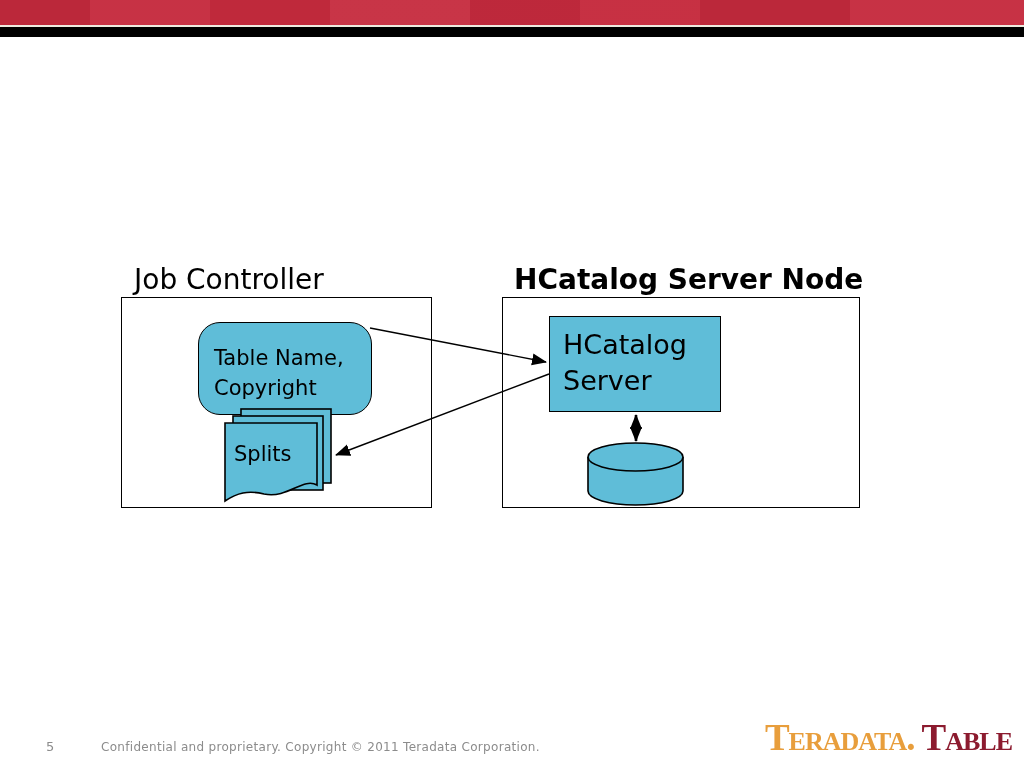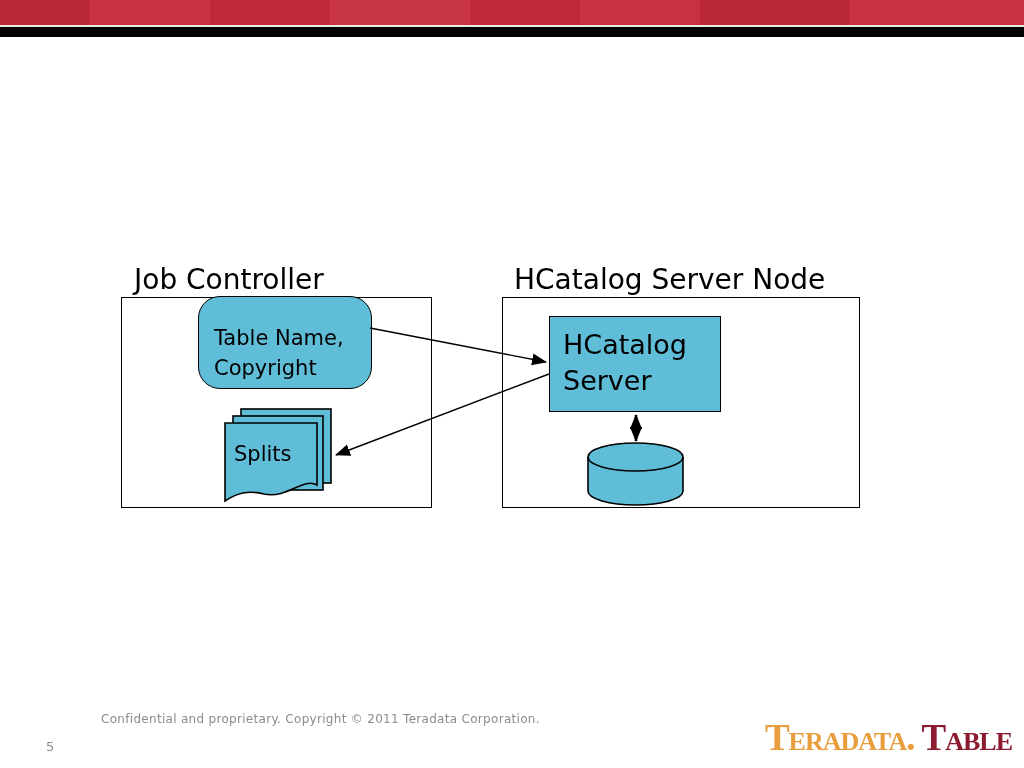--- a/index.html
+++ b/index.html
@@ -36,40 +36,40 @@
     position: absolute; left: 48px; top: 66px;
     font-size: 30px; line-height: 44px; color: var(--title-text, #1a1a1a);
     letter-spacing: 0.5px;
   }
 
   
   .group-label {
     position: absolute; font-size: 28px; color: #000; white-space: nowrap;
   }
   .label-left  { left: 134px; top: 263px; }
-  .label-right { left: 514px; top: 263px; }
+  .label-right { left: 514px; top: 263px; font-weight: bold; }
 
   .outer-box {
     position: absolute; background: #fff; border: 1.5px solid #000;
     box-sizing: border-box;
   }
   .box-left  { left: 121px; top: 297px; width: 311px; height: 211px; }
   .box-right { left: 502px; top: 297px; width: 358px; height: 211px; }
 
   .node {
     position: absolute; box-sizing: border-box;
     background: var(--shape-fill, #5FBDD8);
     border: 1.7px solid var(--shape-stroke, #000);
     color: #000;
   }
   .node-rounded {
-    left: 198px; top: 296px; width: 174px; height: 93px;
+    left: 198px; top: 322px; width: 174px; height: 93px;
     border-radius: 22px;
     font-size: 21px; line-height: 30px;
-    padding: 26px 0 0 15px;
+    padding: 20px 0 0 15px;
   }
   .node-server {
     left: 549px; top: 316px; width: 172px; height: 96px;
     font-size: 27px; line-height: 36px;
     padding: 10px 2px 0 13px;
   }
 
   .diagram-svg {
     position: absolute; left: 0; top: 0; width: 1024px; height: 768px;
   }
@@ -80,21 +80,21 @@
     font-family: "DejaVu Sans", "Liberation Sans", sans-serif;
     font-size: 21px; fill: #000; stroke: none;
   }
 
   
   .page-number {
     position: absolute; left: 46px; top: 739px;
     font-size: 13px; color: var(--footer-gray, #8C8C8C);
   }
   .copyright {
-    position: absolute; left: 101px; top: 712px;
+    position: absolute; left: 101px; top: 740px;
     font-size: 12px; letter-spacing: 0.3px; color: var(--footer-gray, #8C8C8C);
   }
 
   
   .logo {
     position: absolute; right: 12px; top: 718px;
     font-family: "Liberation Serif", "DejaVu Serif", serif;
     font-variant: small-caps;
     font-weight: 700;
     font-size: 37px; line-height: 40px;

